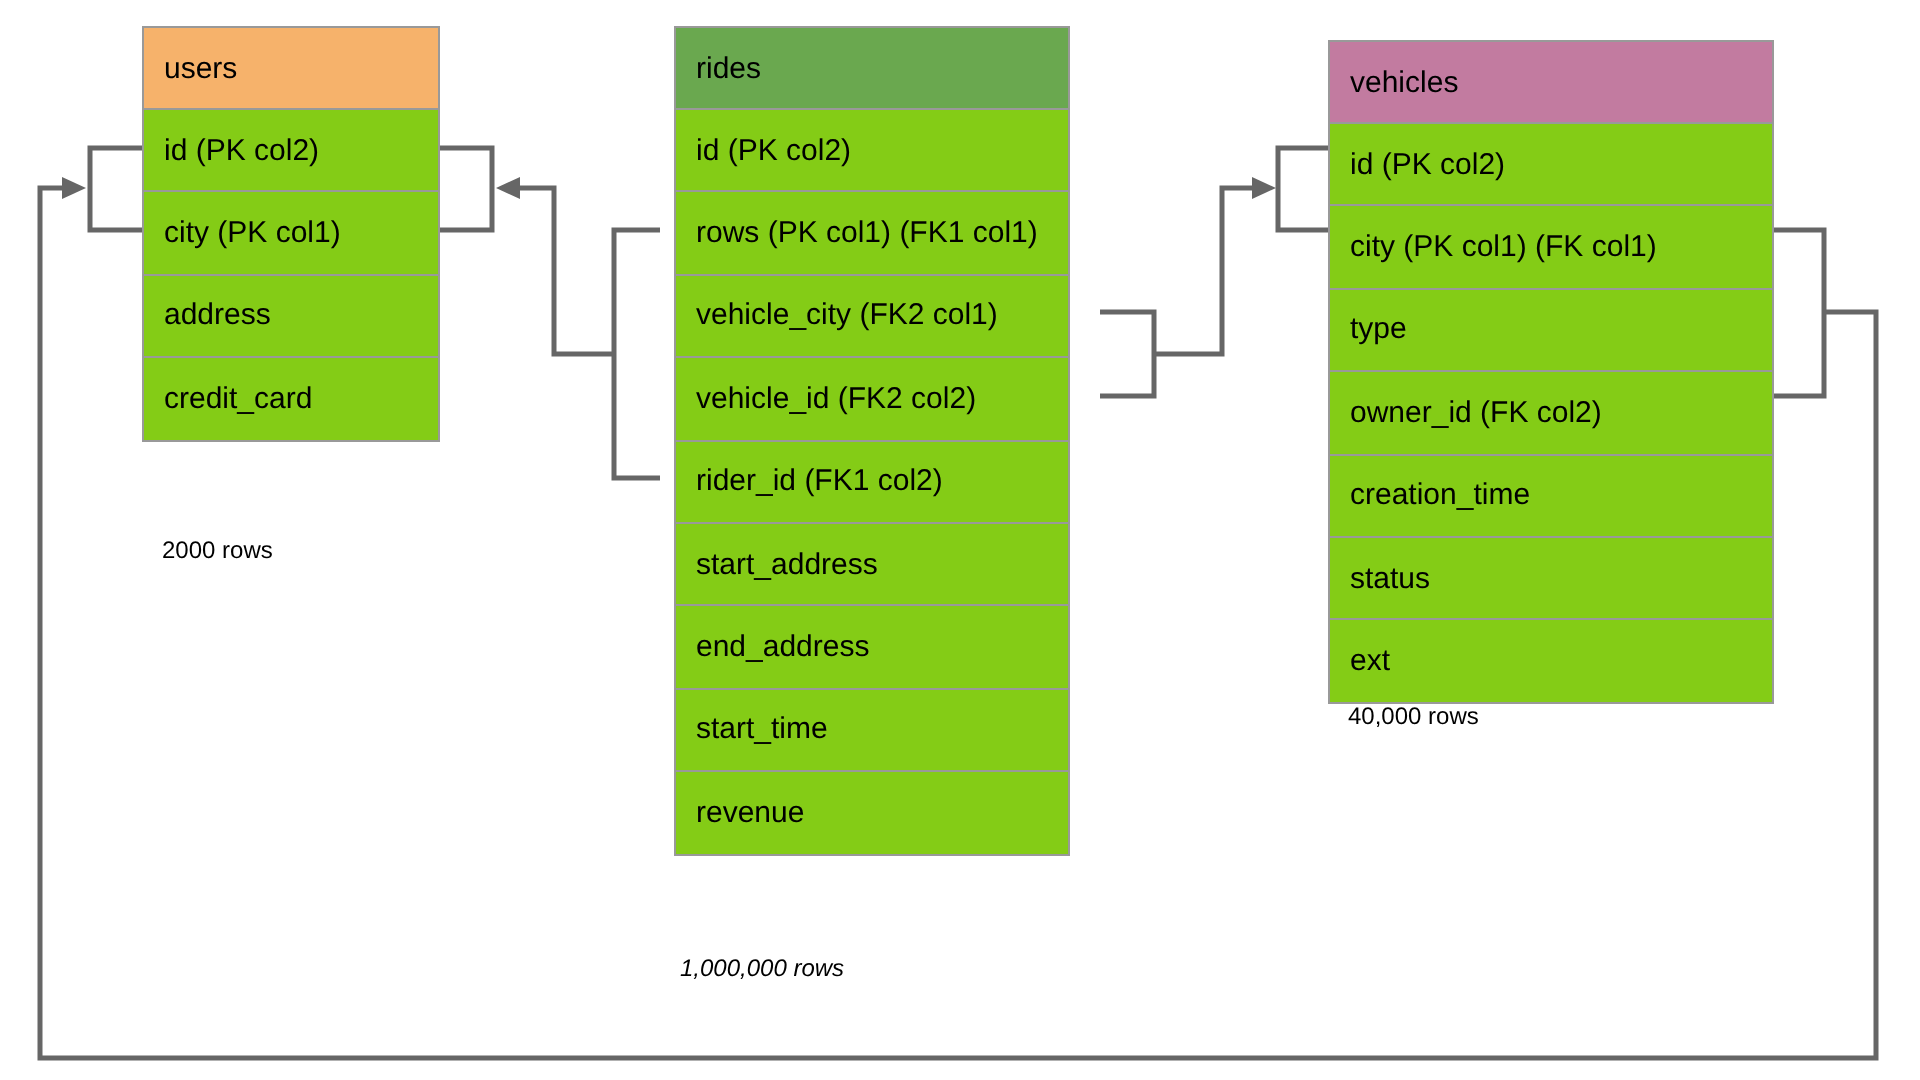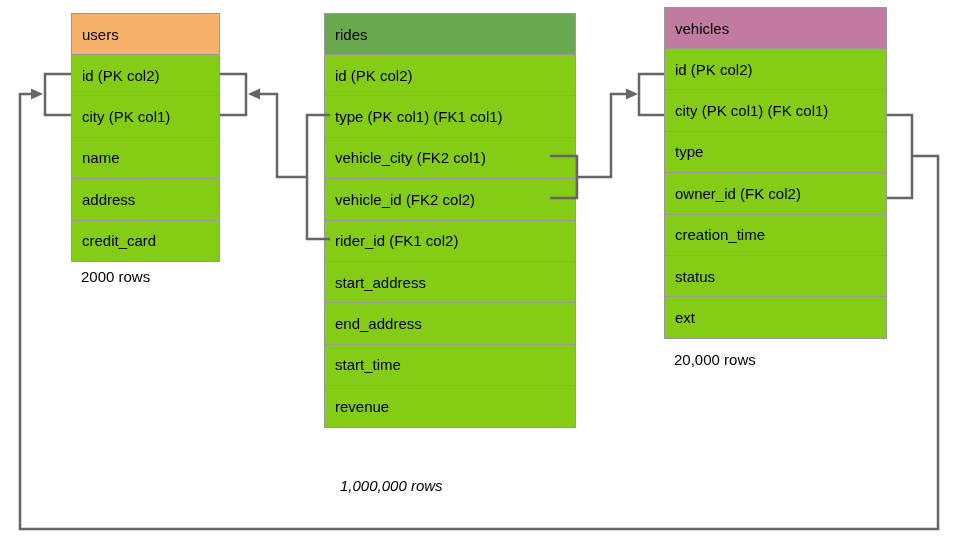--- a/index.html
+++ b/index.html
@@ -41,21 +41,21 @@
     padding-left: 10px;
     font-size: 15px;
     border-top: 1px solid var(--color-table_border, #999999);
     box-sizing: border-box;
     background: #84cc16;
     white-space: nowrap;
     overflow: hidden;
   }
   .caption {
     position: absolute;
-    font-size: 15px;
+    font-size: 12px;
     z-index: 1;
   }
   .connector-layer {
     position: absolute;
     left: 0; top: 0;
     width: 960px; height: 540px;
     z-index: 2;
     pointer-events: none;
   }
   .connector {
@@ -96,49 +96,48 @@
       <polyline class="connector" points="71,74 45,74 45,115 71,115"></polyline>
     </g>
   </svg>
 
   <div class="dbtable t-users" style="left:71px; top:13px; width:149px;">
     <div class="thead">
       <span>users</span>
     </div>
     <div class="trow">id (PK col2)</div>
     <div class="trow">city (PK col1)</div>
-    <div class="trow">name</div>
     <div class="trow">address</div>
     <div class="trow">credit_card</div>
   </div>
   <div class="caption" style="left:81px; top:268px;">2000 rows</div>
 
-  <div class="dbtable t-rides" style="left:324px; top:13px; width:252px;">
+  <div class="dbtable t-rides" style="left:337px; top:13px; width:198px;">
     <div class="thead">
       <span>rides</span>
     </div>
     <div class="trow">id (PK col2)</div>
-    <div class="trow">type (PK col1) (FK1 col1)</div>
+    <div class="trow">rows (PK col1) (FK1 col1)</div>
     <div class="trow">vehicle_city (FK2 col1)</div>
     <div class="trow">vehicle_id (FK2 col2)</div>
     <div class="trow">rider_id (FK1 col2)</div>
     <div class="trow">start_address</div>
     <div class="trow">end_address</div>
     <div class="trow">start_time</div>
     <div class="trow">revenue</div>
   </div>
   <div class="caption" style="left:340px; top:477px;font-style:italic;">1,000,000 rows</div>
 
-  <div class="dbtable t-vehicles" style="left:664px; top:7px; width:223px;text-align:center;">
+  <div class="dbtable t-vehicles" style="left:664px; top:20px; width:223px;text-align:center;">
     <div class="thead">
       <span>vehicles</span>
     </div>
     <div class="trow">id (PK col2)</div>
     <div class="trow">city (PK col1) (FK col1)</div>
     <div class="trow">type</div>
     <div class="trow">owner_id (FK col2)</div>
     <div class="trow">creation_time</div>
     <div class="trow">status</div>
     <div class="trow">ext</div>
   </div>
-  <div class="caption" style="left:674px; top:351px;">20,000 rows</div>
+  <div class="caption" style="left:674px; top:351px;">40,000 rows</div>
 
 </div>
 
 </body></html>

